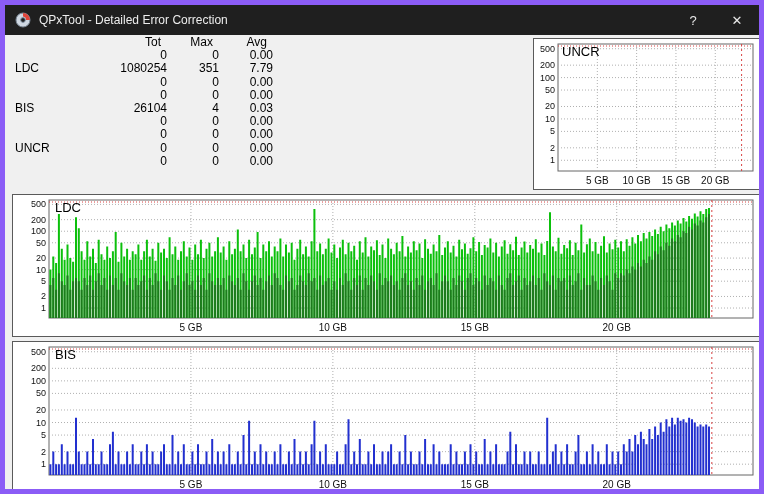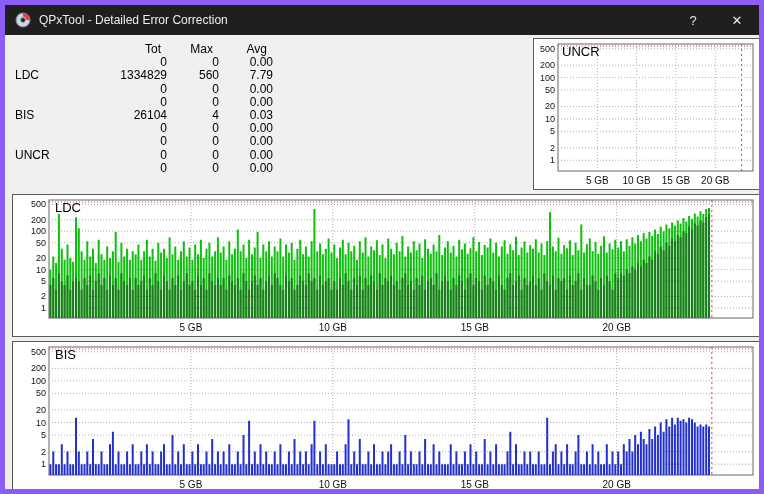--- a/index.html
+++ b/index.html
@@ -2,21 +2,21 @@
 <html><head>
 <meta charset="utf-8">
 <style>
   html,body{margin:0;padding:0;background:#d9d9d9;font-family:"Liberation Sans",sans-serif;}
   .window{position:relative;width:764px;height:494px;background:#f0f0f0;border:5px solid #8b5cf6;box-sizing:border-box;overflow:hidden;}
   .titlebar{position:absolute;top:0;left:0;right:0;height:30px;background:#1f1f1f;display:flex;align-items:center;color:#ededed;user-select:none;}
   .app-icon{margin:0 8px 0 10px;display:flex;align-items:center;}
   .title{font-size:12px;flex:1;white-space:nowrap;}
   .tb-btn{width:44px;height:30px;display:flex;align-items:center;justify-content:center;font-size:13px;color:#e8e8e8;}
   .content{position:absolute;top:30px;left:0;right:0;bottom:0;}
-  .stats{position:absolute;left:10px;top:8px;display:grid;grid-template-columns:46px 106px 52px 54px;font-size:12px;line-height:13.2px;color:#000;}
+  .stats{position:absolute;left:10px;top:1px;display:grid;grid-template-columns:46px 106px 52px 54px;font-size:12px;line-height:13.2px;color:#000;}
   .sh{text-align:right;padding-right:6px;}
   .sv{text-align:right;}
   .sl{text-align:left;}
   .panel{position:absolute;background:#ffffff;border:1px solid #5a5a5a;box-sizing:border-box;}
   #uncr-panel{left:528px;top:3px;width:229px;height:152px;}
   #ldc-panel{left:7px;top:159px;width:750px;height:143px;}
   #bis-panel{left:7px;top:306px;width:750px;height:153px;}
   .panel svg{display:block;}
   .chart-title{position:absolute;font-size:13px;color:#000;background:transparent;}
   #uncr-panel .chart-title{left:28px;top:5px;}
@@ -44,22 +44,22 @@
     <div class="stats" id="stats">
         <div class="sl"></div>
         <div class="sh">Tot</div>
         <div class="sh">Max</div>
         <div class="sh">Avg</div>
         <div class="sl"></div>
         <div class="sv">0</div>
         <div class="sv">0</div>
         <div class="sv">0.00</div>
         <div class="sl">LDC</div>
-        <div class="sv">1334829</div>
-        <div class="sv">560</div>
+        <div class="sv">1080254</div>
+        <div class="sv">351</div>
         <div class="sv">7.79</div>
         <div class="sl"></div>
         <div class="sv">0</div>
         <div class="sv">0</div>
         <div class="sv">0.00</div>
         <div class="sl"></div>
         <div class="sv">0</div>
         <div class="sv">0</div>
         <div class="sv">0.00</div>
         <div class="sl">BIS</div>

